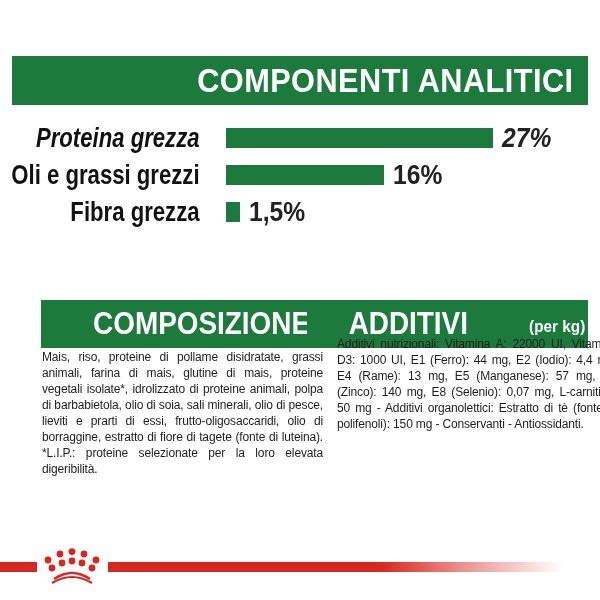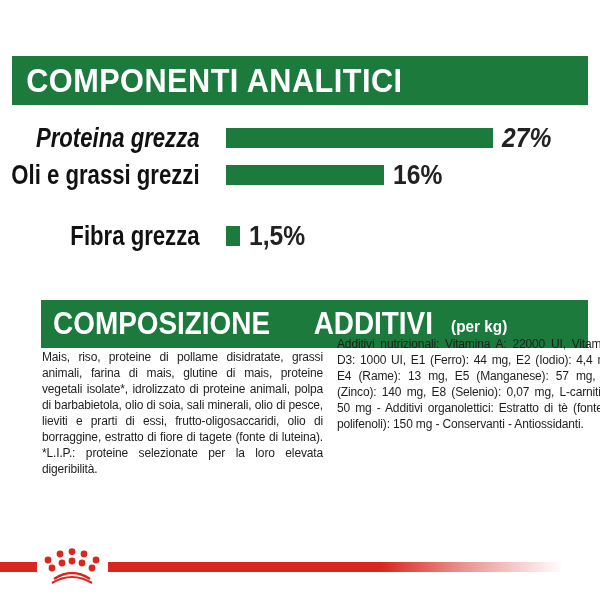--- a/index.html
+++ b/index.html
@@ -2,31 +2,31 @@
 <html><head>
   <meta charset="utf-8">
   <style>
     html, body { margin: 0; padding: 0; }
     body {
       width: 600px; height: 600px; background: #ffffff; position: relative; overflow: hidden;
       font-family: "DejaVu Sans", sans-serif; color: #1a1a1a;
     }
     .banner {
       position: absolute; background: #1b7a3c; color: #ffffff;
-      display: flex; align-items: center; justify-content: flex-start;
+      display: flex; align-items: center; justify-content: flex-end;
       font-family: "Liberation Sans", sans-serif; font-weight: bold;
     }
     .banner-main { left: 12px; top: 56px; width: 576px; height: 49px; }
     .banner-main .t {
       font-size: 33px; letter-spacing: 0.5px; display: inline-block;
       transform: scaleX(0.93);
     }
     .banner-comp { left: 12px; top: 300px; width: 281px; height: 48px; margin-left: 29px; }
     .banner-comp .t { font-size: 31px; display: inline-block; transform: scaleX(0.9); }
-    .banner-add { left: 307px; top: 300px; width: 281px; height: 48px; }
+    .banner-add { left: 307px; top: 300px; width: 281px; height: 48px; gap: 43px; }
     .banner-add .t { font-size: 31px; display: inline-block; transform: scaleX(0.9); }
     .banner-add .sub { font-size: 17px; margin-left: 8px; display: inline-block; transform: scaleX(0.9); position: relative; top: 3px; }
 
     .row { position: absolute; left: 0; width: 600px; height: 30px; }
     .row .label {
       position: absolute; right: 400px; top: 0; white-space: nowrap;
       font-family: "Liberation Sans", sans-serif; font-weight: bold;
       font-size: 27px; line-height: 30px; color: #111;
       transform: scaleX(0.82); transform-origin: right center;
     }
@@ -64,21 +64,21 @@
   <div class="row" style="top:123px;font-style:italic;">
     <span class="label">Proteina grezza</span>
     <div class="bar" style="width:267px;"></div>
     <span class="val" style="left:502px;">27%</span>
   </div>
   <div class="row" style="top:160px;">
     <span class="label">Oli e grassi grezzi</span>
     <div class="bar" style="width:158px;"></div>
     <span class="val" style="left:393px;">16%</span>
   </div>
-  <div class="row" style="top:197px;margin-top:24px;">
+  <div class="row" style="top:197px;">
     <span class="label">Fibra grezza</span>
     <div class="bar" style="width:14px;"></div>
     <span class="val" style="left:249px;">1,5%</span>
   </div>
 </div>
 
 <div class="banner banner-comp">
   <span class="t">COMPOSIZIONE</span>
 </div>
 <div class="textblock tb-comp">Mais, riso, proteine di pollame disidratate, grassi animali, farina di mais, glutine di mais, proteine vegetali isolate*, idrolizzato di proteine animali, polpa di barbabietola, olio di soia, sali minerali, olio di pesce, lieviti e prarti di essi, frutto-oligosaccaridi, olio di borraggine, estratto di fiore di tagete (fonte di luteina). *L.I.P.: proteine selezionate per la loro elevata digeribilità.</div>

